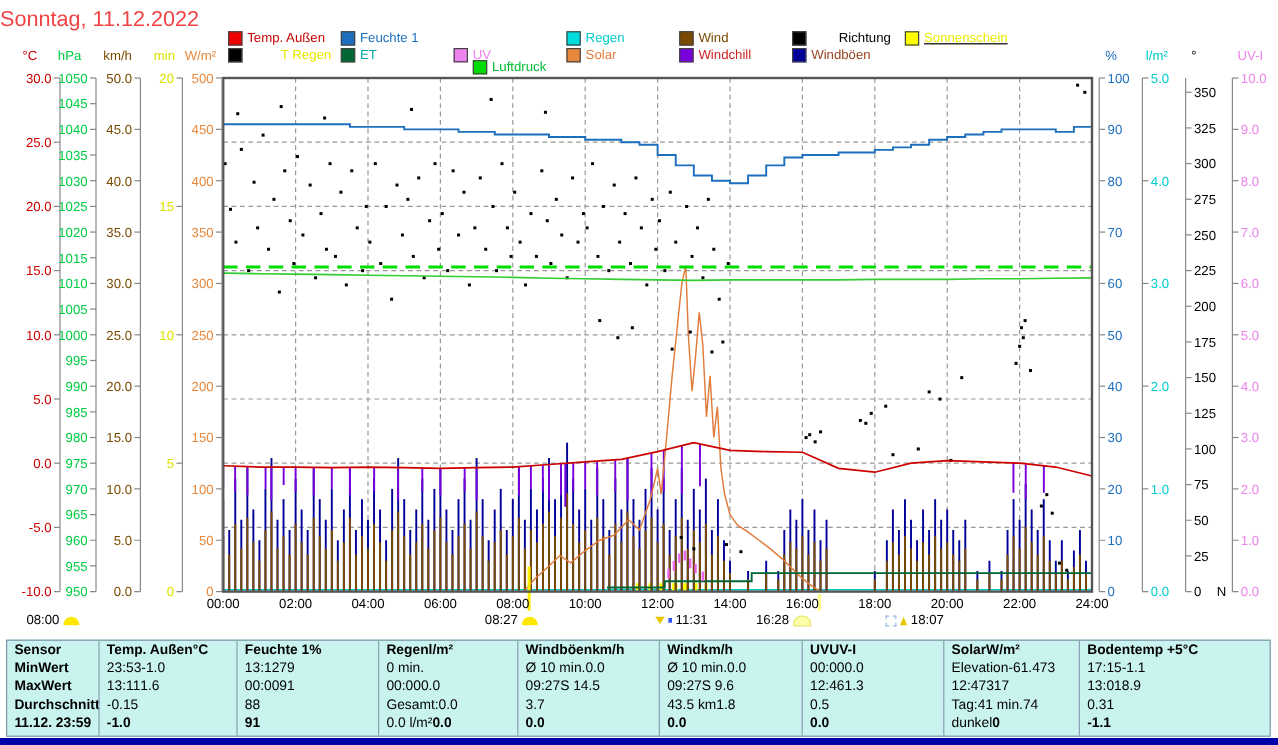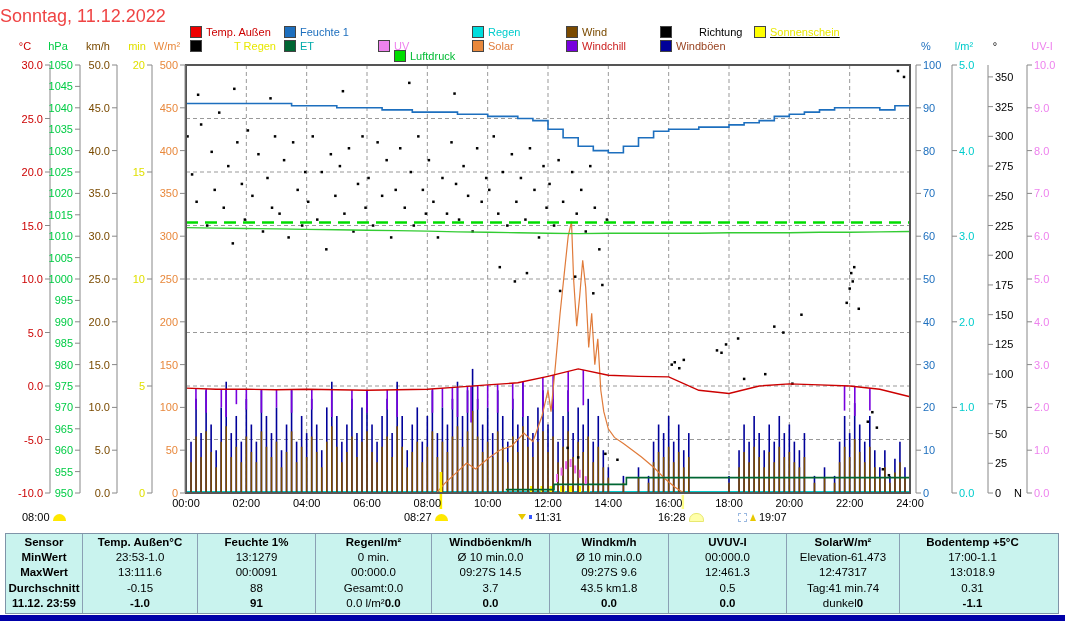--- a/index.html
+++ b/index.html
@@ -13,21 +13,21 @@
   .marker{position:absolute;top:511px;display:flex;align-items:center;gap:3px;font-size:11px;color:#000;}
   .sun{display:inline-block;width:13px;height:7px;border-radius:7px 7px 0 0;background:#ffe800;}
   .sun.pale{background:#ffffaa;border:1px solid #e8e870;}
   .tri-down{display:inline-block;width:0;height:0;border-left:4px solid transparent;border-right:4px solid transparent;border-top:6px solid #e8c800;}
   .dotblue{display:inline-block;width:3px;height:4px;background:#3355ff;}
   .moonbox{display:inline-block;width:7px;height:7px;border:1px dashed #9ab8e0;}
   .lamp{display:inline-block;width:0;height:0;border-left:3px solid transparent;border-right:3px solid transparent;border-bottom:7px solid #e8c800;}
   #table{position:absolute;left:5px;top:533px;width:1052px;height:79px;background:#c9f3ee;border:1px solid #7f94a8;display:flex;font-size:11.5px;color:#000;}
   .tcol{height:100%;box-sizing:border-box;padding:1px 0;}
   .tcol + .tcol{border-left:1px solid #8aa0b4;}
-  .trow{height:15.2px;line-height:15.2px;display:flex;justify-content:center;padding:0 6px;white-space:nowrap;}
+  .trow{height:15.2px;line-height:15.2px;display:flex;justify-content:flex-start;padding:0 6px;white-space:nowrap;}
   .trow .lab{text-align:left;}
   .trow .val{text-align:right;}
   .thead, .tcol0 .trow, .lastrow .val{font-weight:bold;}
   .bottombar{position:absolute;left:0;bottom:0;width:100%;height:6px;background:#0000a8;}
 </style>
 </head>
 <body>
 
 <div class="win">
   <div class="title">Sonntag, 11.12.2022</div>
@@ -811,33 +811,33 @@
     </svg>
 
   <div class="marker" style="left:22px">
     <span>08:00</span>
     <span class="sun"></span>
   </div>
   <div class="marker" style="left:404px">
     <span>08:27</span>
     <span class="sun"></span>
   </div>
-  <div class="marker" style="left:518px">
+  <div class="marker" style="left:546px">
     <span class="tri-down"></span>
     <span class="dotblue"></span>
     <span>11:31</span>
   </div>
-  <div class="marker" style="left:658px">
+  <div class="marker" style="left:630px">
     <span>16:28</span>
     <span class="sun pale"></span>
   </div>
   <div class="marker" style="left:738px">
     <span class="moonbox"></span>
     <span class="lamp"></span>
-    <span>19:07</span>
+    <span>18:07</span>
   </div>
 
   <div id="table">
       <div class="tcol tcol0" style="width: 76px;">
         <div class="trow thead">
           <span class="lab">Sensor</span>
           <span class="val"></span>
         </div>
         <div class="trow ">
           <span class="lab">MinWert</span>
@@ -1009,21 +1009,21 @@
           <span class="lab">dunkel</span>
           <span class="val">0</span>
         </div>
       </div>
       <div class="tcol" style="width: 146px;">
         <div class="trow thead">
           <span class="lab">Bodentemp +5</span>
           <span class="val">°C</span>
         </div>
         <div class="trow ">
-          <span class="lab">17:00</span>
+          <span class="lab">17:15</span>
           <span class="val">-1.1</span>
         </div>
         <div class="trow ">
           <span class="lab">13:01</span>
           <span class="val">8.9</span>
         </div>
         <div class="trow ">
           <span class="lab"></span>
           <span class="val">0.31</span>
         </div>

